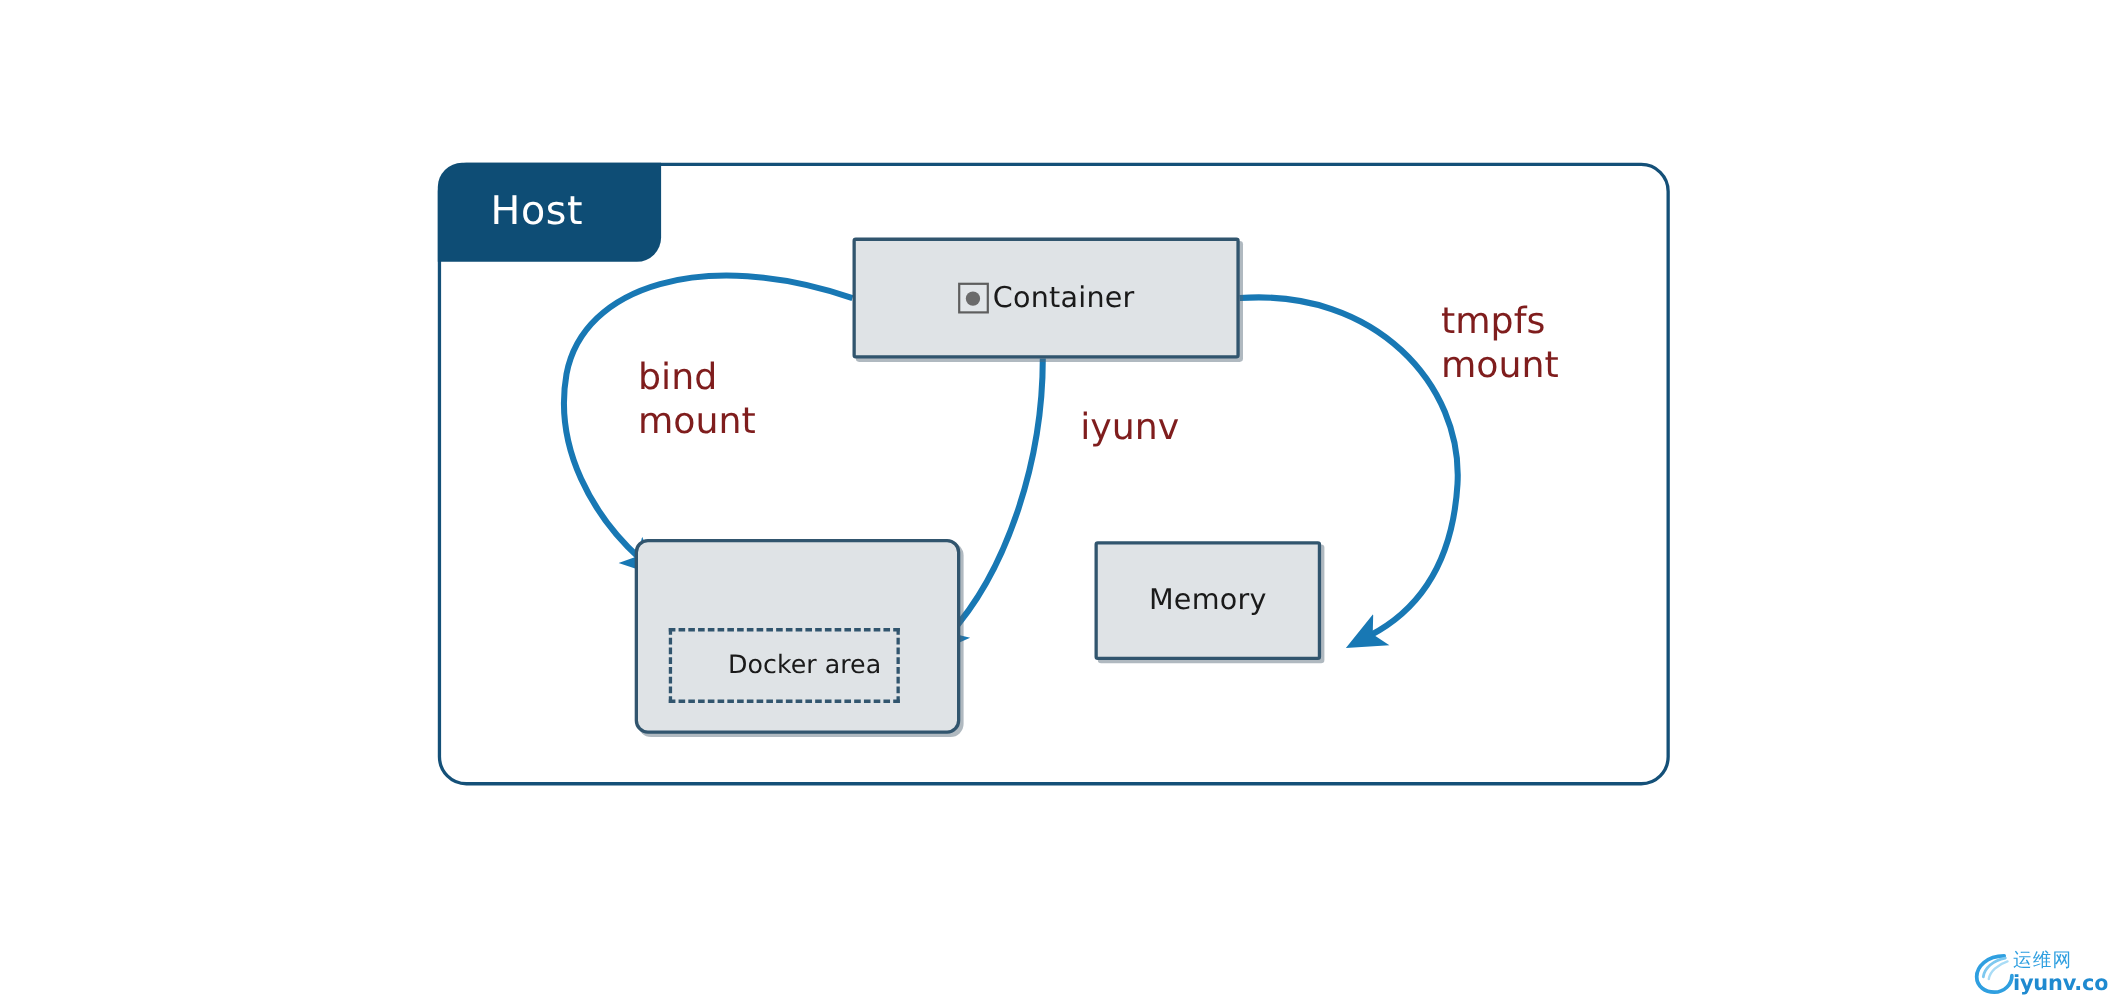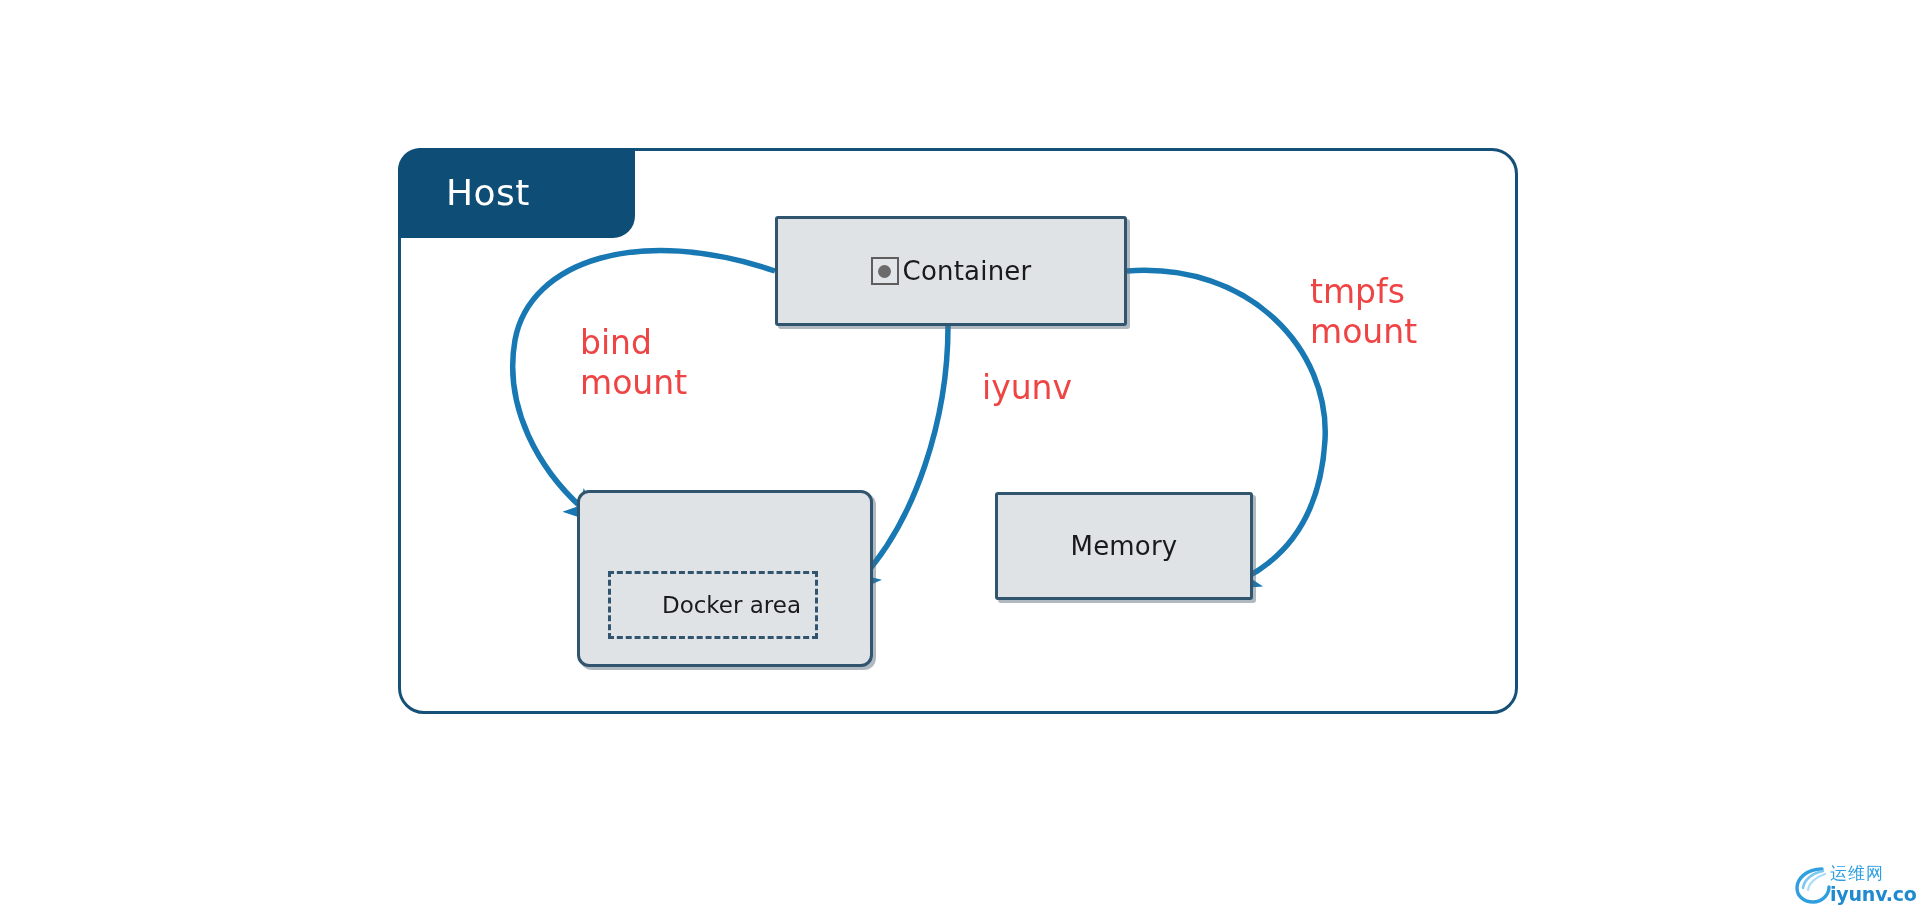--- a/index.html
+++ b/index.html
@@ -42,21 +42,21 @@
     box-sizing: border-box;
     border: 3px solid #145078;
     border-radius: 26px;
     background: #ffffff;
   }
 
   .host-badge {
     position: absolute;
     left: 398px;
     top: 148px;
-    width: 237px;
+    width: 203px;
     height: 90px;
     box-sizing: border-box;
     background: #0e4d75;
     border-radius: 22px 0 22px 0;
     color: #ffffff;
     font-size: 36px;
     line-height: 90px;
     padding-left: 48px;
     letter-spacing: 0.5px;
     white-space: nowrap;
@@ -146,30 +146,30 @@
     justify-content: center;
     font-size: 23px;
     color: #1a1a1a;
     white-space: nowrap;
     padding-left: 37px;
   }
 
   .node-memory {
     left: 995px;
     top: 492px;
-    width: 258px;
+    width: 206px;
     height: 108px;
     border-radius: 3px;
   }
   .node-memory .node-label { font-size: 26px; }
 
   
   .edge-label {
     position: absolute;
-    color: #ef4444;
+    color: #7f1d1d;
     font-size: 33px;
     line-height: 1.22;
     white-space: pre;
   }
   .label-bind   { left: 580px;  top: 323px; }
   .label-volume { left: 982px;  top: 368px; }
   .label-tmpfs  { left: 1310px; top: 272px; }
 
   
   .watermark {

